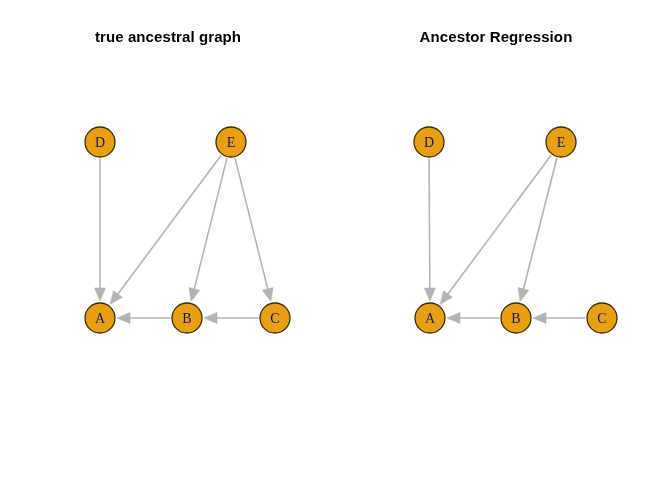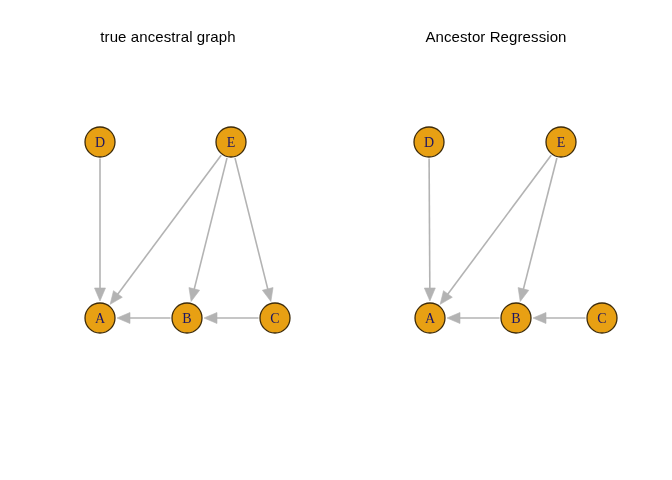--- a/index.html
+++ b/index.html
@@ -31,21 +31,21 @@
   #panel-left  { left: 0; }
   #panel-right { left: 328px; }
 
   .panel-title {
     position: absolute;
     top: 28px;
     left: 0;
     width: 336px;
     text-align: center;
     font-family: "Liberation Sans", sans-serif;
-    font-weight: normal;
+    font-weight: bold;
     font-size: 15px;
     color: #000000;
     letter-spacing: 0.1px;
     white-space: nowrap;
   }
   .graph-svg {
     position: absolute;
     left: 0;
     top: 0;
     width: 336px;

